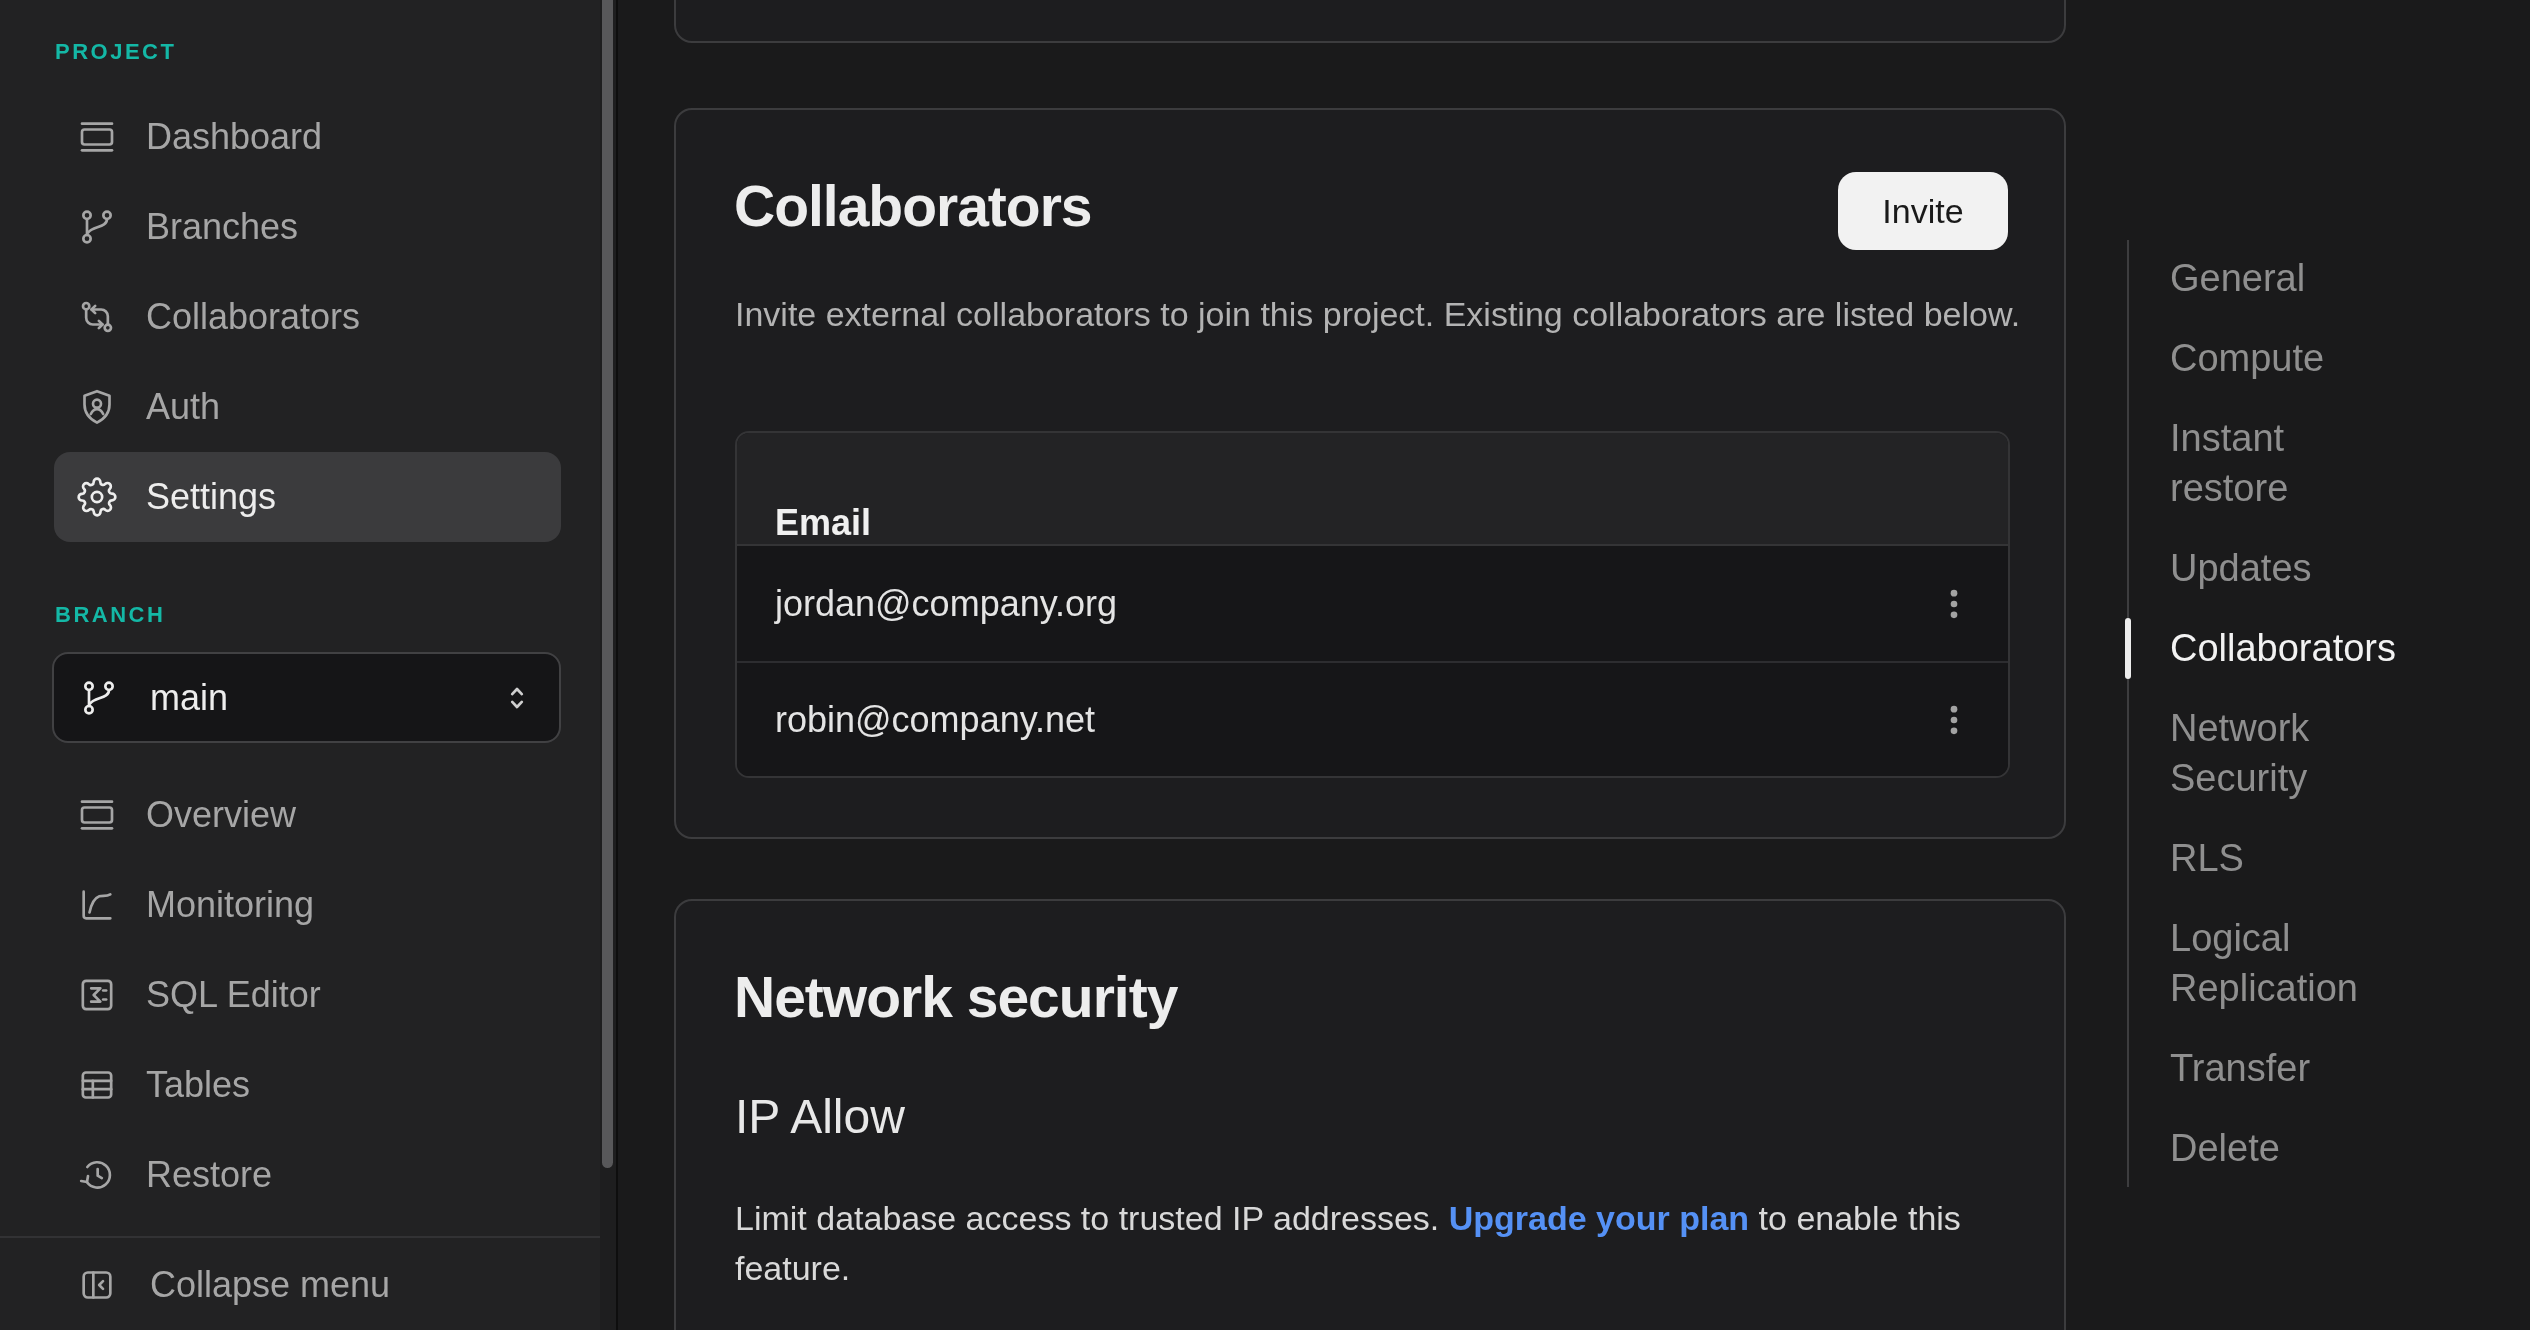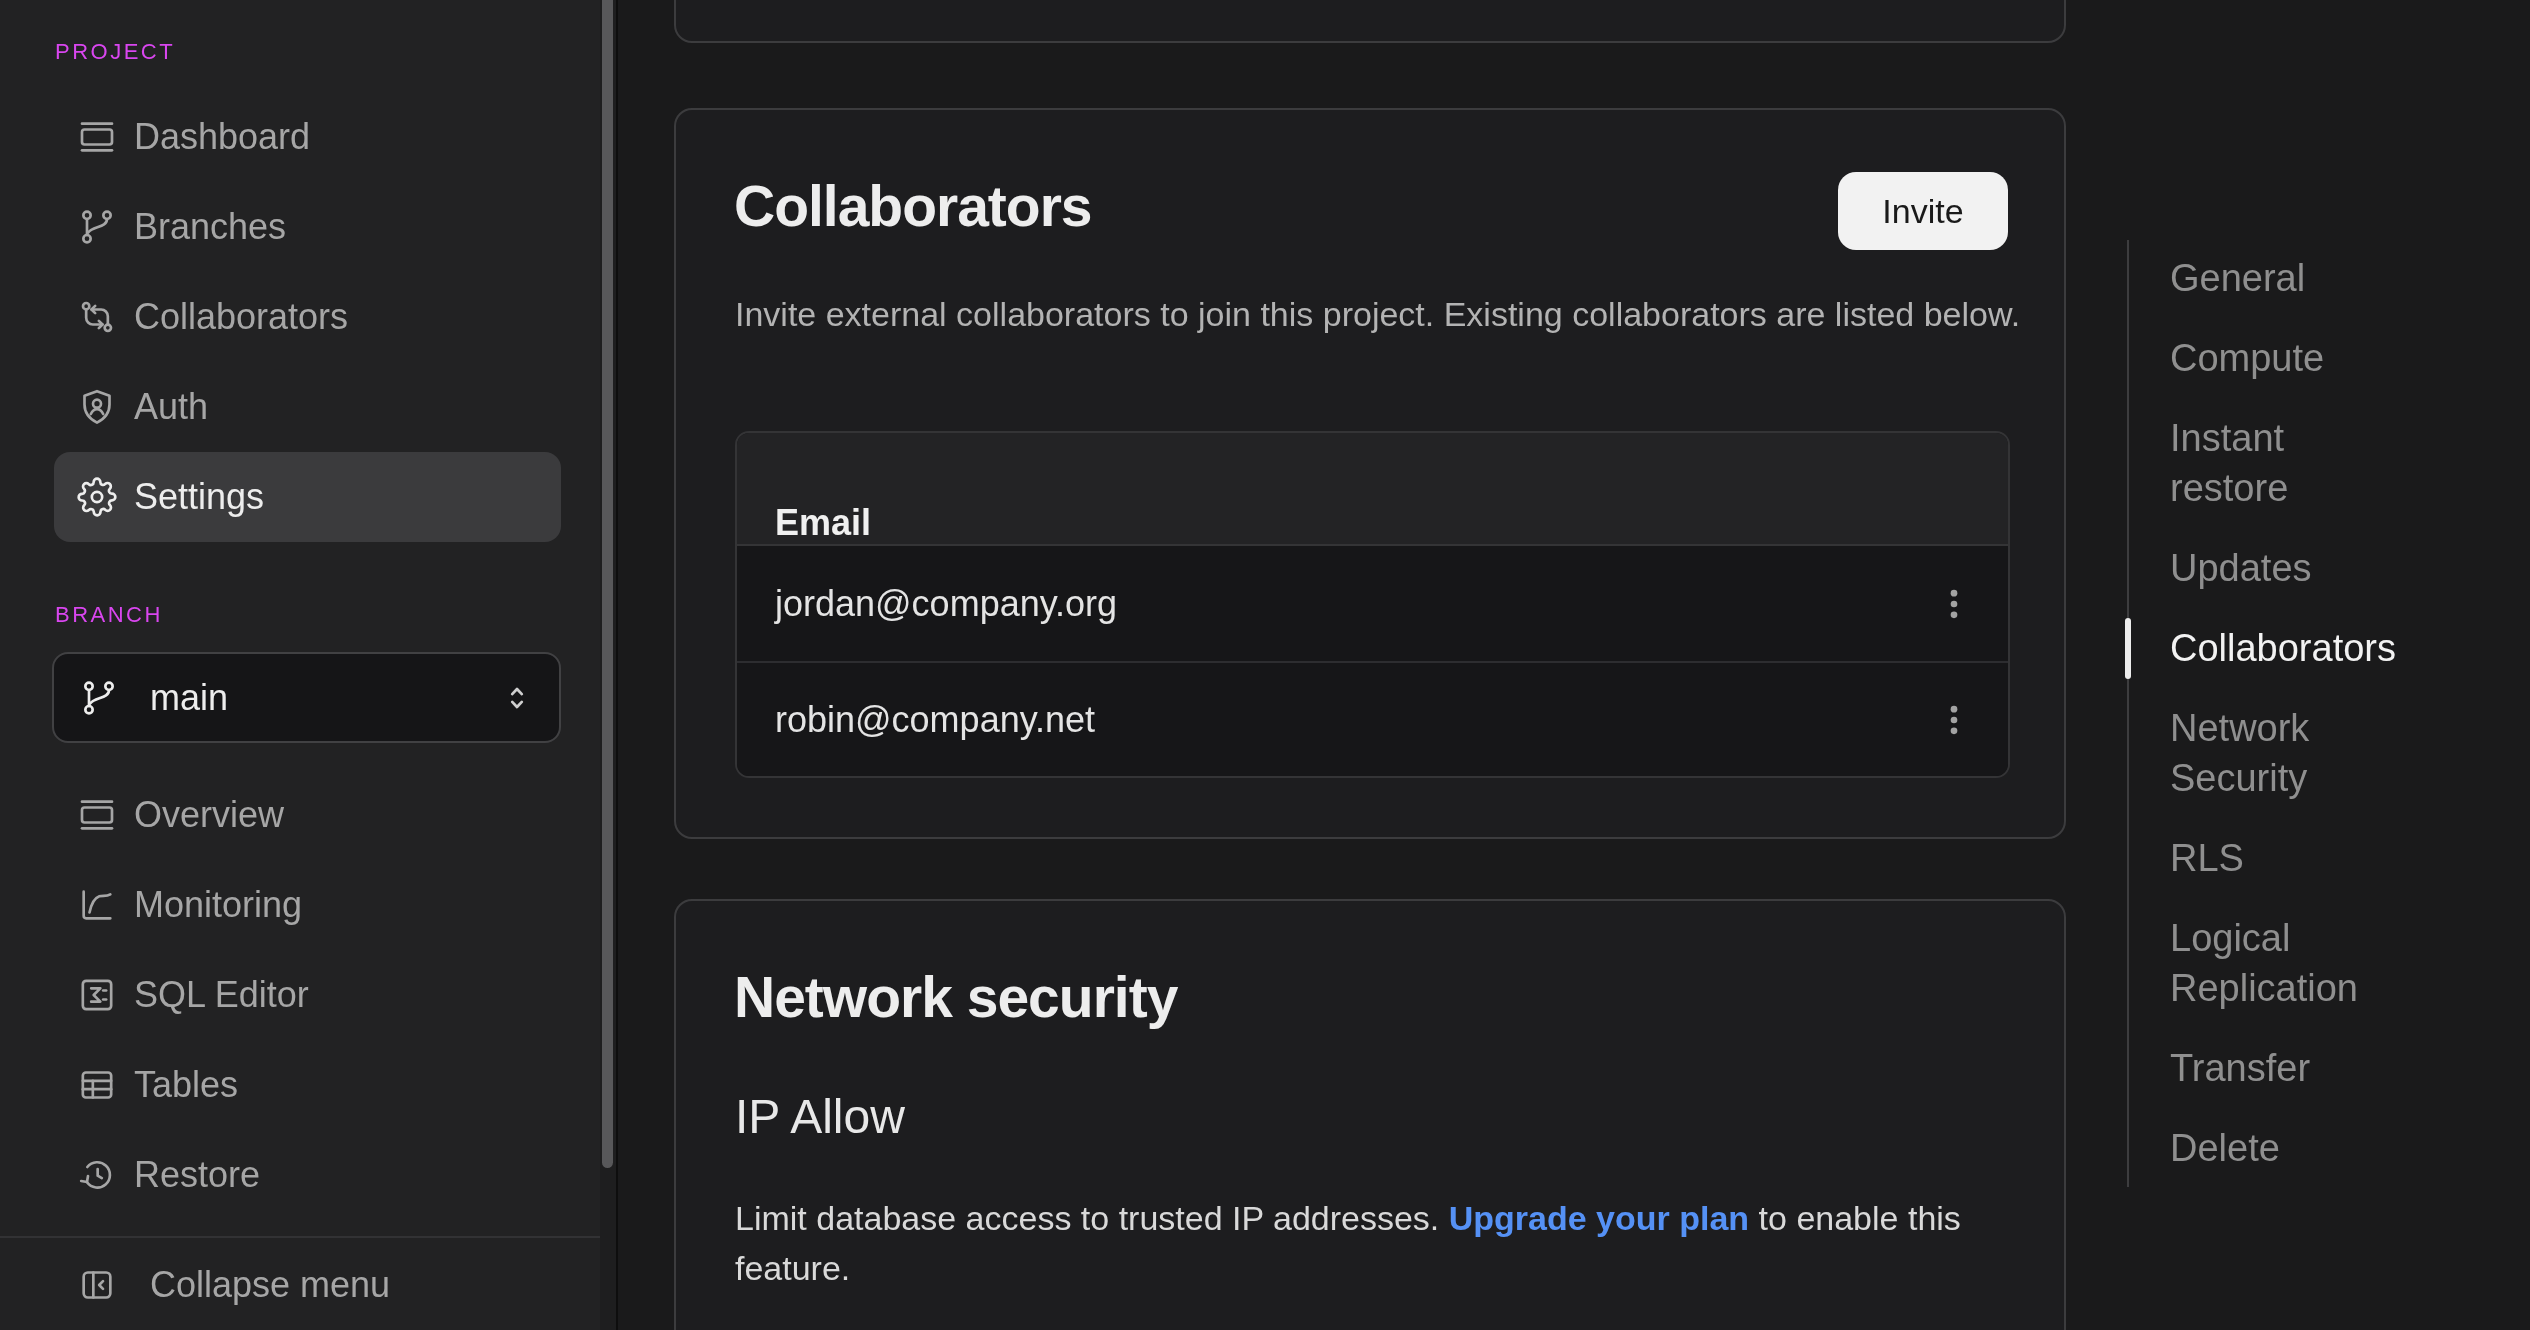--- a/index.html
+++ b/index.html
@@ -12,31 +12,31 @@
   }
   .page { position:absolute; inset:0; }
 
   
   .sidebar {
     position:absolute; left:0; top:0; bottom:0; width:600px;
     background:#222223;
   }
   .section-label {
     position:absolute; left:55px;
-    font-size:22px; font-weight:400; letter-spacing:2.5px; color:#d946ef;
+    font-size:22px; font-weight:700; letter-spacing:2.5px; color:#14b8a6;
   }
   .project-label { top:39px; }
   .branch-label  { top:602px; }
 
   .nav { position:absolute; left:0; right:0; }
   .nav1 { top:92px; }
   .nav2 { top:770px; }
   .side-item {
     height:90px; margin:0 39px 0 54px; padding-left:23px;
-    border-radius:16px; display:flex; align-items:center; gap:17px;
+    border-radius:16px; display:flex; align-items:center; gap:29px;
     color:#a6a6a6; font-size:36px; cursor:pointer; white-space:nowrap;
   }
   .side-item.active { background:#3b3b3d; color:#ededed; }
   .icon { width:40px; height:40px; flex:none; display:flex; align-items:center; justify-content:center; }
   .icon svg { width:40px; height:40px; stroke:currentColor; fill:none; stroke-width:1.6; stroke-linecap:round; stroke-linejoin:round; }
 
   .branch-select {
     position:absolute; left:52px; top:652px; width:509px; height:91px;
     background:#151517; border:2px solid #414143; border-radius:16px;
     display:flex; align-items:center; gap:31px; padding:0 24px 0 25px;

